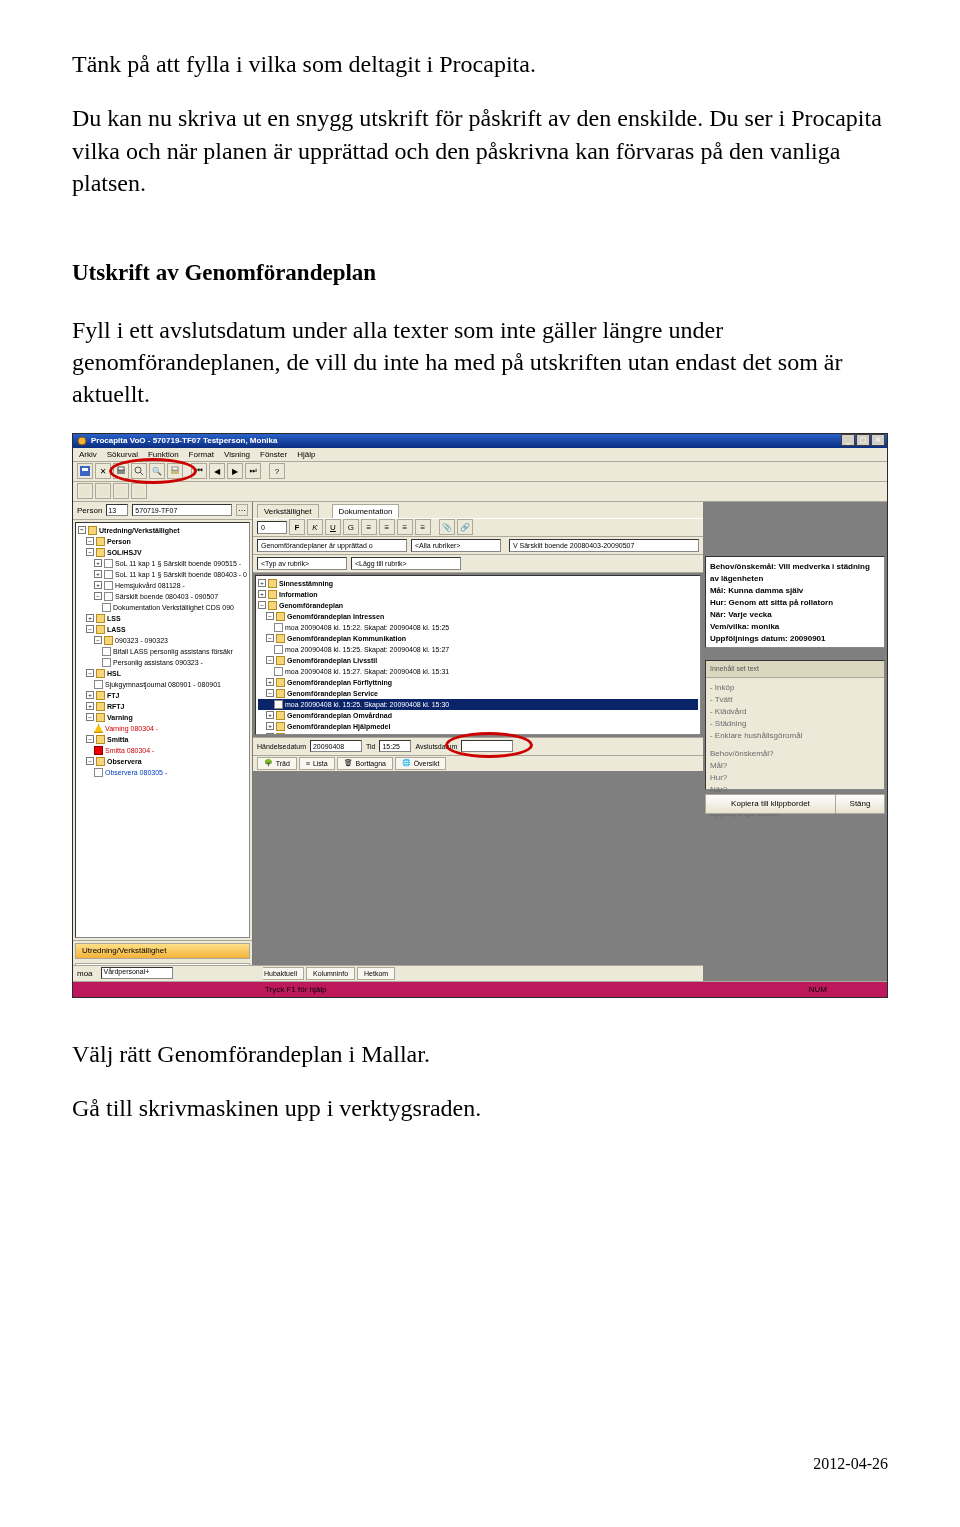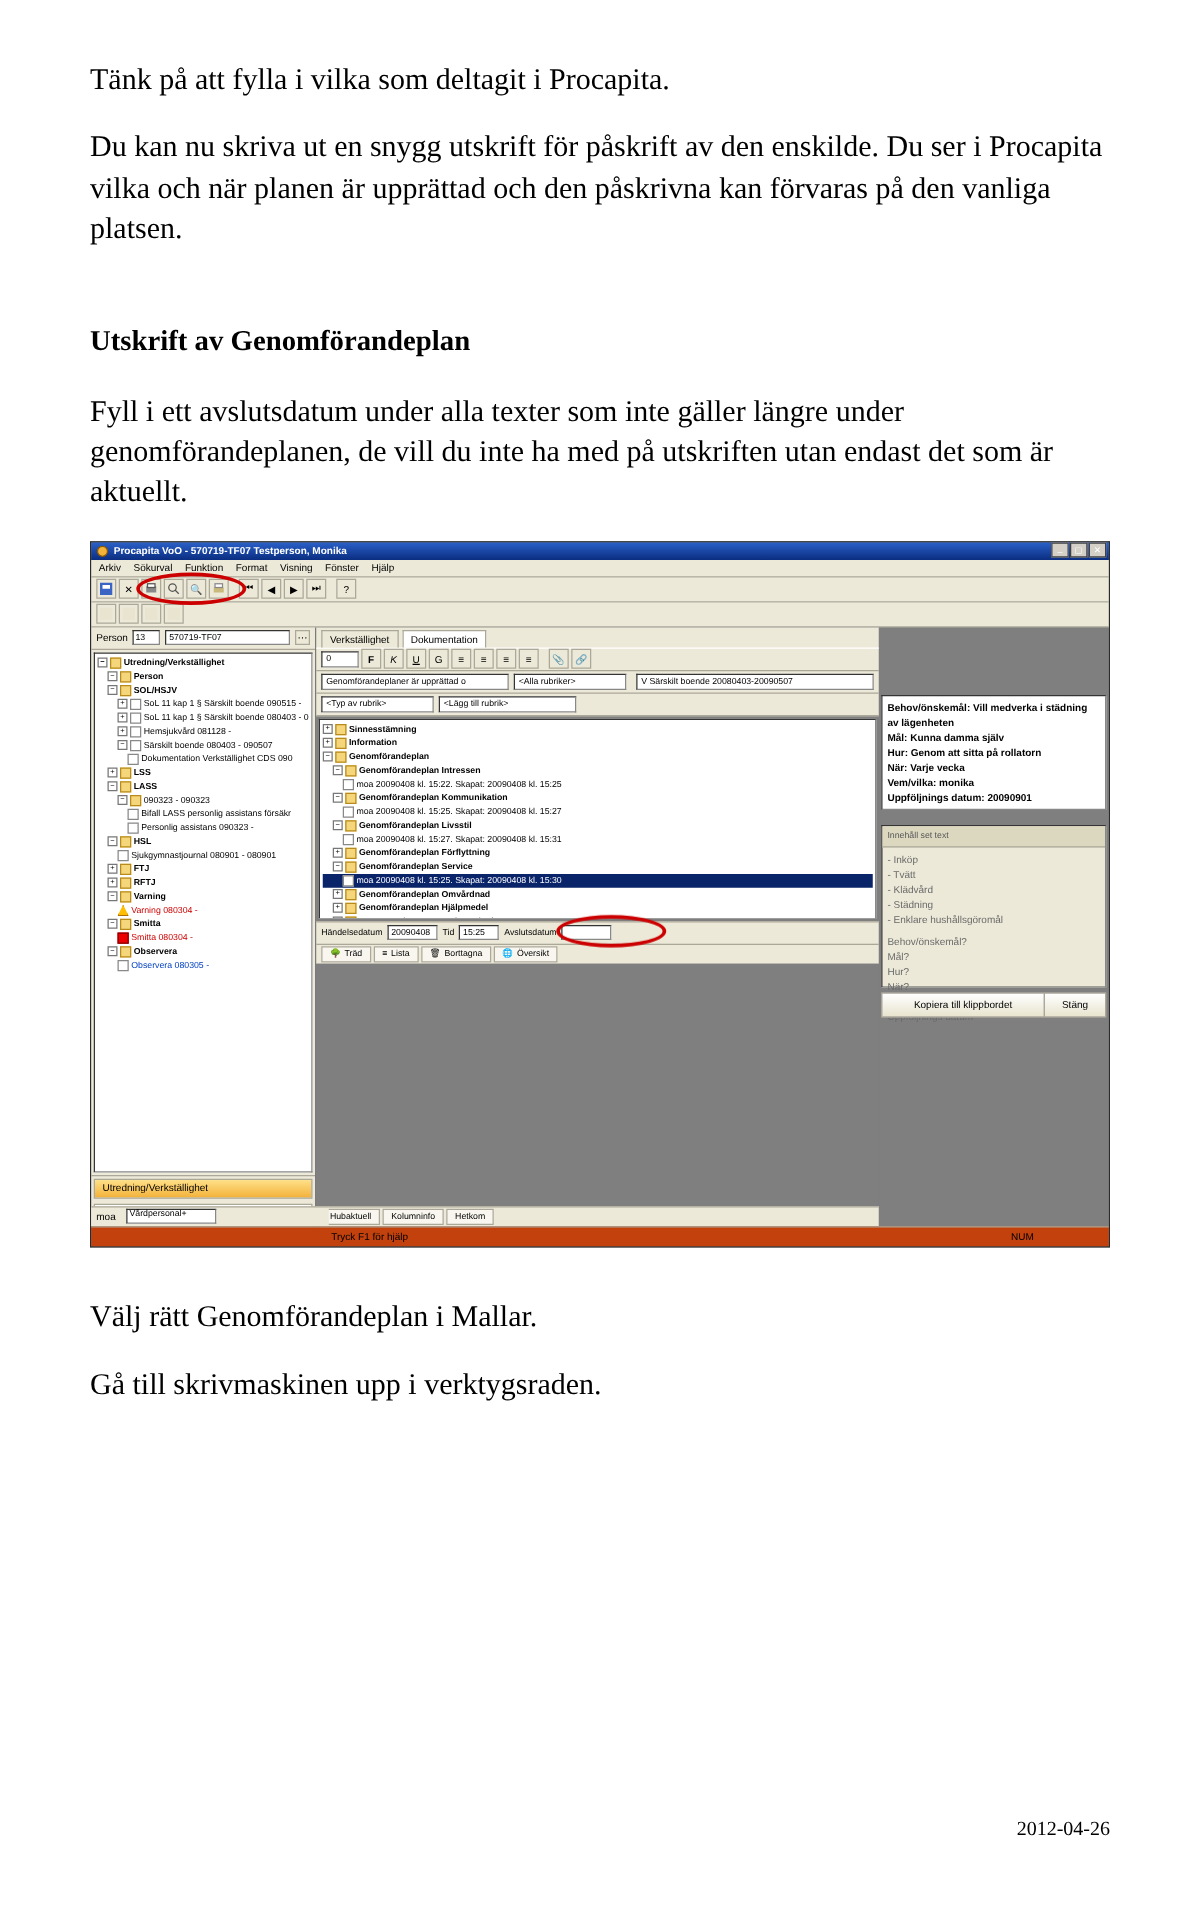--- a/index.html
+++ b/index.html
@@ -71,46 +71,46 @@
   .ficon.warn{background:#ffbf00;border:1px solid #b07000; clip-path:polygon(50% 0,100% 100%,0 100%);}
   .ficon.alert{background:#e00;border:1px solid #800;}
   .bold{font-weight:bold;}
   .leftbottombtns{border-top:1px solid #aca899;}
   .leftbottombtns .row{display:flex;gap:2px;padding:2px;}
   .btnpill{flex:1;height:16px;background:linear-gradient(#fff,#e8e4cf);border:1px solid #aca899;font-size:8px;display:flex;align-items:center;padding:0 6px;}
   .btnpill.orange{background:linear-gradient(#ffe089,#f3b23a);}
   
   .midcol { flex:1; background:#7f7f7f; display:flex; flex-direction:column; position:relative;}
   .midtop {background:#ece9d8;border-bottom:1px solid #aca899;}
-  .tabrow{height:16px;display:flex;align-items:flex-end;gap:3px;padding:0 4px;}
+  .tabrow{height:16px;display:flex;align-items:flex-end;gap:13px;padding:0 4px;}
   .tab{height:14px;padding:0 6px;border:1px solid #aca899;border-bottom:none;background:#ece9d8;font-size:8px;display:flex;align-items:center;}
   .tab.active{background:#fff;}
   .toolstrip{height:18px;display:flex;align-items:center;gap:2px;padding:0 4px;border-top:1px solid #fff;}
   .filterrow{height:18px;display:flex;align-items:center;gap:4px;padding:0 4px;border-top:1px solid #aca899;}
   .combo2{height:13px;border:1px inset #888;background:#fff;font-size:7px;padding:0 3px;display:flex;align-items:center;}
   .midtree{background:#fff;margin:2px;border:1px inset #888;height:160px;overflow:auto;padding:2px;}
   .midsel{background:#0a246a;color:#fff;}
   .datebar{height:18px;background:#ece9d8;border-top:1px solid #aca899;display:flex;align-items:center;gap:4px;padding:0 4px;position:relative;}
   .datebar .lbl{font-size:7px;}
-  .datebar input{width:40px;height:12px;border:1px inset #888;font-size:7px;padding:0 2px;}
+  .datebar input{width:52px;height:12px;border:1px inset #888;font-size:7px;padding:0 2px;}
   .circle-red2{position:absolute;border:3px solid #c00;border-radius:50%;width:88px;height:26px;left:192px;top:-6px;pointer-events:none;}
   .viewtabs{height:16px;background:#ece9d8;border-top:1px solid #aca899;display:flex;align-items:center;gap:2px;padding:0 4px;}
   .viewtab{height:13px;padding:0 6px;border:1px solid #aca899;background:#f8f6ee;font-size:7px;display:flex;align-items:center;gap:3px;}
   .midgray{flex:1;background:#7f7f7f;}
   
   .rightcol{width:250px;background:#7f7f7f;display:flex;flex-direction:column;}
   .rightpad{height:52px;}
   .preview{background:#fff;margin:2px;border:1px inset #888;padding:4px;font-size:8px;line-height:12px;height:92px;overflow:hidden;}
   .preview b{font-weight:bold;}
   .hintbox{background:#ece9d8;margin:2px;border:1px inset #888;padding:4px;font-size:8px;line-height:12px;height:130px;color:#6a6a6a;}
   .rightbtns{background:#a3a3a3;margin:2px 2px 0 2px;border:1px solid #aca899;display:flex;}
   .rightbtns .b{flex:1;height:18px;border-right:1px solid #aca899;display:flex;align-items:center;justify-content:center;font-size:8px;background:linear-gradient(#fff,#e8e4cf);}
   .rightbtns .b:last-child{border-right:none;width:48px;flex:none;}
   
-  .status{position:absolute;left:0;right:0;bottom:0;height:16px;background:#c2410c;border-top:1px solid #aca899;display:flex;align-items:center;font-size:8px;padding:0 4px;}
+  .status{position:absolute;left:0;right:0;bottom:0;height:16px;background:#be185d;border-top:1px solid #aca899;display:flex;align-items:center;font-size:8px;padding:0 4px;}
   .status .mid{position:absolute;left:192px;}
   .status .right{position:absolute;right:60px;}
   
   .userrow{position:absolute;left:0;bottom:16px;height:16px;width:190px;background:#ece9d8;border-top:1px solid #aca899;display:flex;align-items:center;gap:8px;padding:0 4px;font-size:8px;}
   .userrow .combo{width:72px;height:12px;border:1px inset #888;background:#fff;font-size:7px;padding:0 2px;}
 
   
   .footer-text { margin-top: 40px; }
   .page-date {
     position: absolute;

